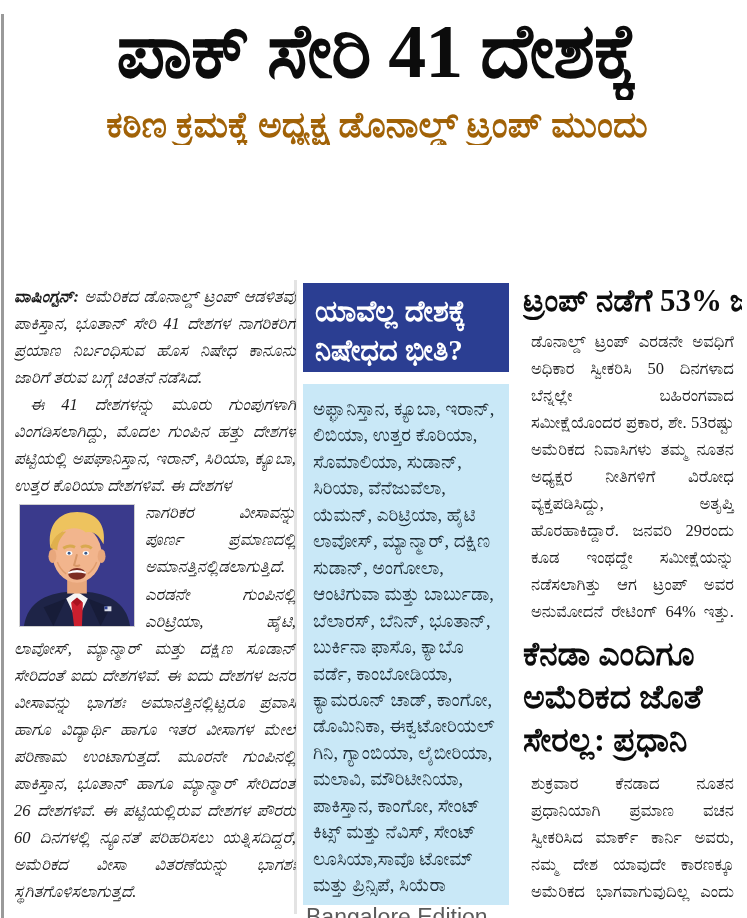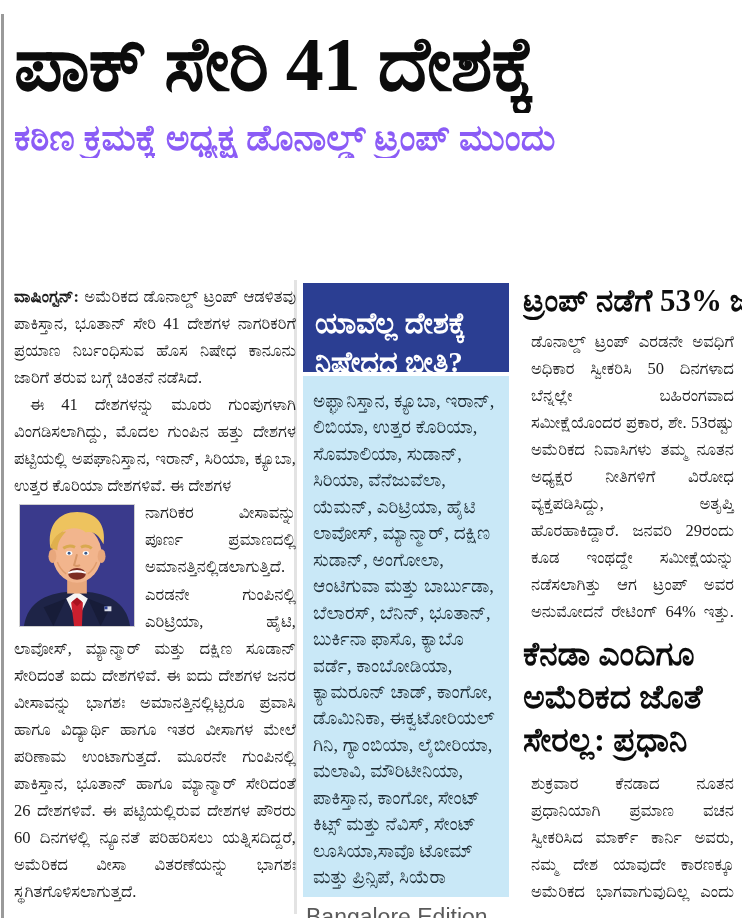--- a/index.html
+++ b/index.html
@@ -14,48 +14,48 @@
   }
   .scan-edge{
     position:absolute;left:1px;top:14px;width:3px;height:904px;
     background:#9a9a9a;
   }
   .col-sep{
     position:absolute;left:294px;top:280px;width:3px;height:634px;
     background:#e3e3e3;
   }
   
-  .headline-block{position:absolute;left:14px;top:17px;width:726px;}
+  .headline-block{position:absolute;left:14px;top:4px;width:726px;text-align:center;}
   .headline-line{
     font-size:76px;font-weight:900;line-height:1.26;
     letter-spacing:-1px;color:#0c0c0c;white-space:nowrap;overflow:hidden;
   }
   .subheadline{
-    font-size:36px;font-weight:700;color:#8b5cf6;
+    font-size:36px;font-weight:700;color:#a16207;
     margin-top:6px;line-height:1.1;white-space:nowrap;overflow:hidden;
   }
   
   .col1{
     position:absolute;left:14px;top:283px;width:282px;height:628px;
-    overflow:hidden;font-size:16.5px;line-height:1.64;text-align:justify;
+    overflow:hidden;font-size:16.5px;line-height:1.64;text-align:justify;font-style:italic;
   }
   .col1 p{margin:0;}
   .col1 .indent{text-indent:16px;}
   .dateline{font-weight:700;}
   .photo-frame{
     float:left;width:116px;height:123px;margin:5px 10px 3px 5px;
     border:1px solid #cfcfcf;box-sizing:border-box;background:#3a3a8c;
   }
   .photo-frame svg{display:block;width:100%;height:100%;}
   
   .ban-box{position:absolute;left:303px;top:283px;width:206px;}
   .ban-box-header{
     background:#2b3e92;color:#ffffff;height:89px;box-sizing:border-box;
-    padding:21px 12px 0;font-size:29px;font-weight:700;line-height:1.35;
-    margin-bottom:4px;overflow:hidden;
+    padding:9px 12px 0;font-size:29px;font-weight:700;line-height:1.35;
+    margin-bottom:12px;overflow:hidden;
   }
   .ban-box-body{
     background:#c9e8f7;height:521px;box-sizing:border-box;
     padding:12px 10px;font-size:18.5px;line-height:1.43;color:#1d2b33;
     overflow:hidden;text-align:left;
   }
   
   .col3{
     position:absolute;left:523px;top:283px;width:219px;height:630px;
     overflow:hidden;

